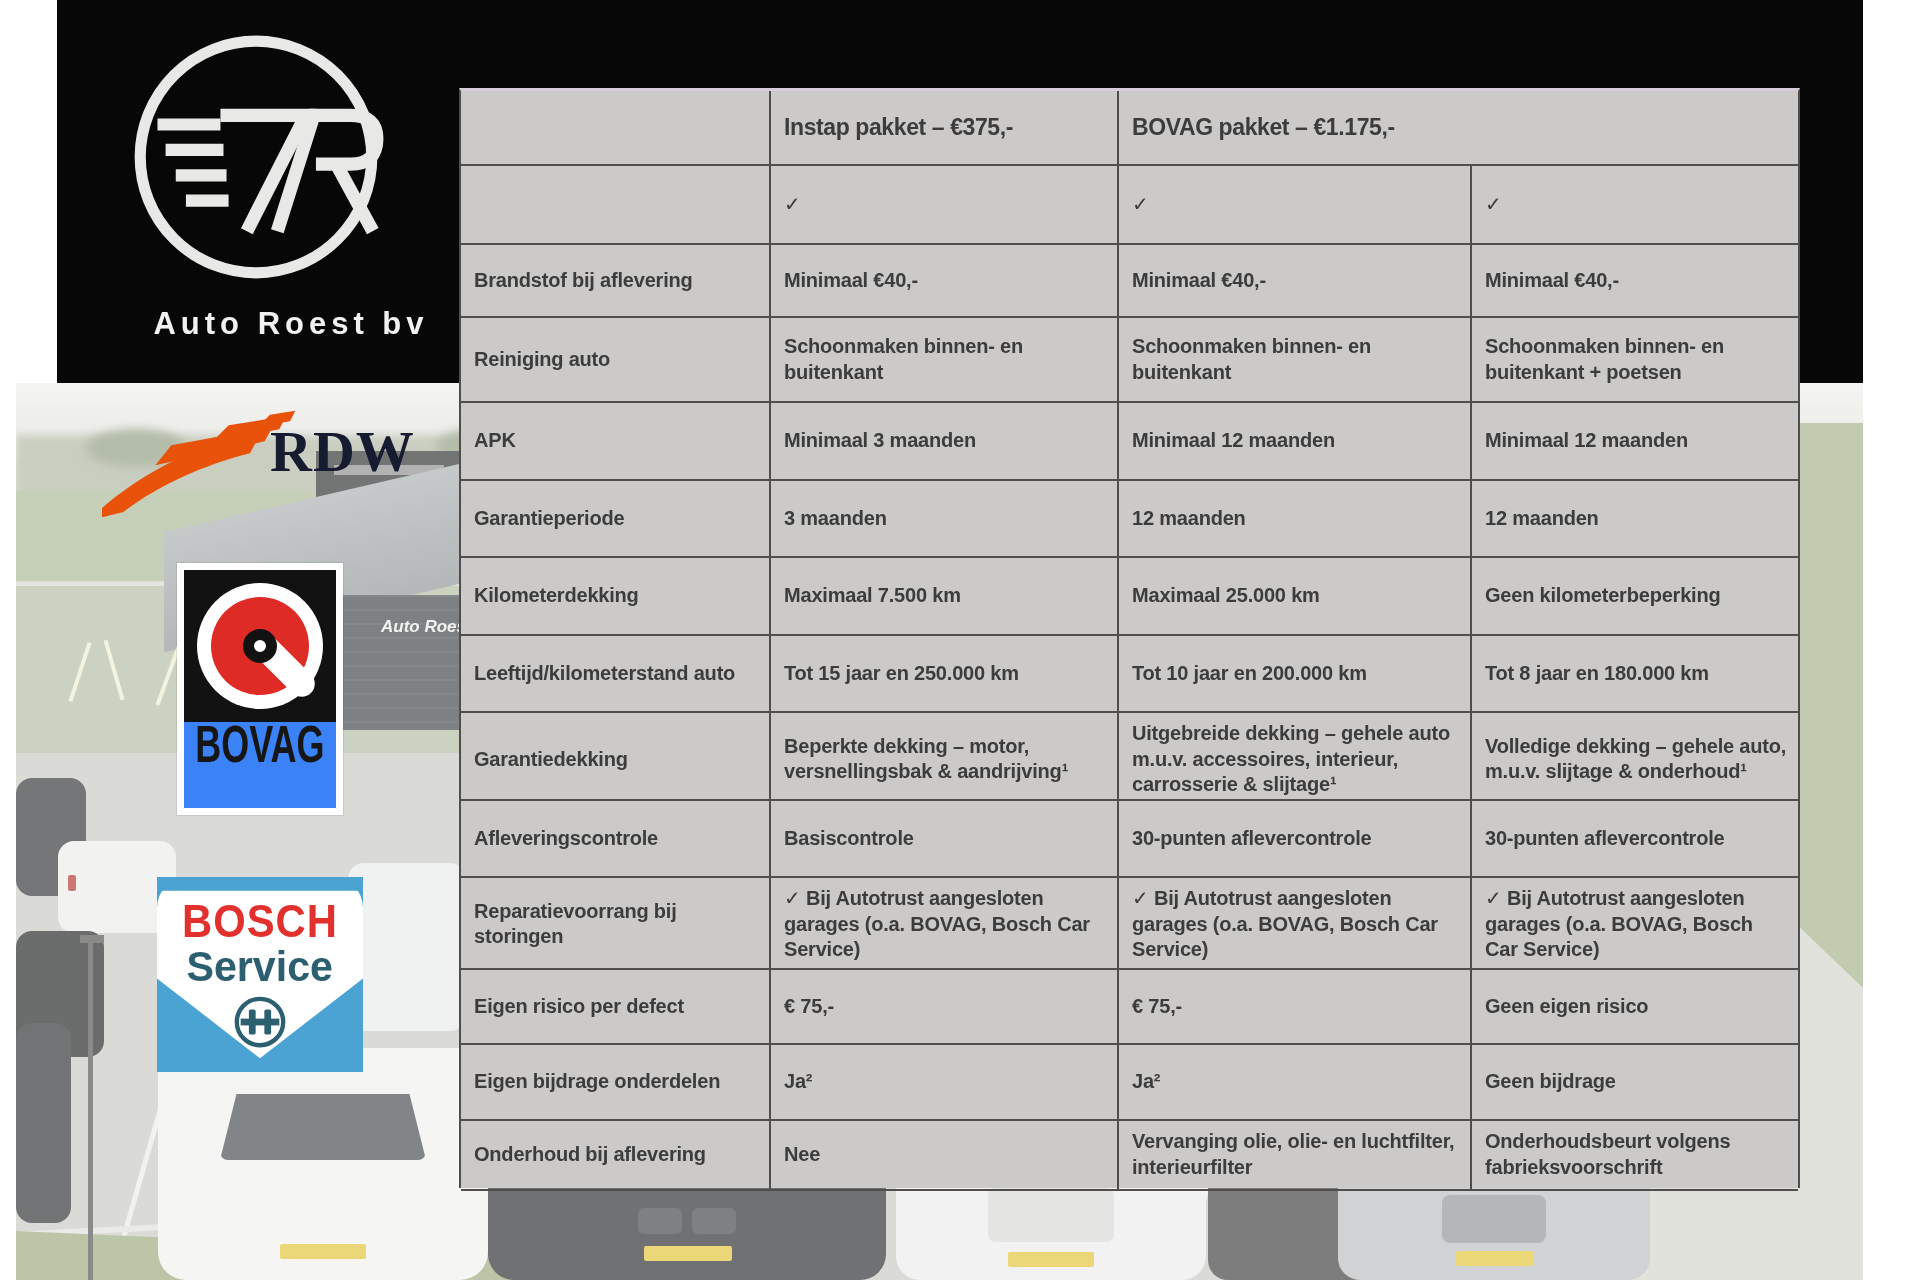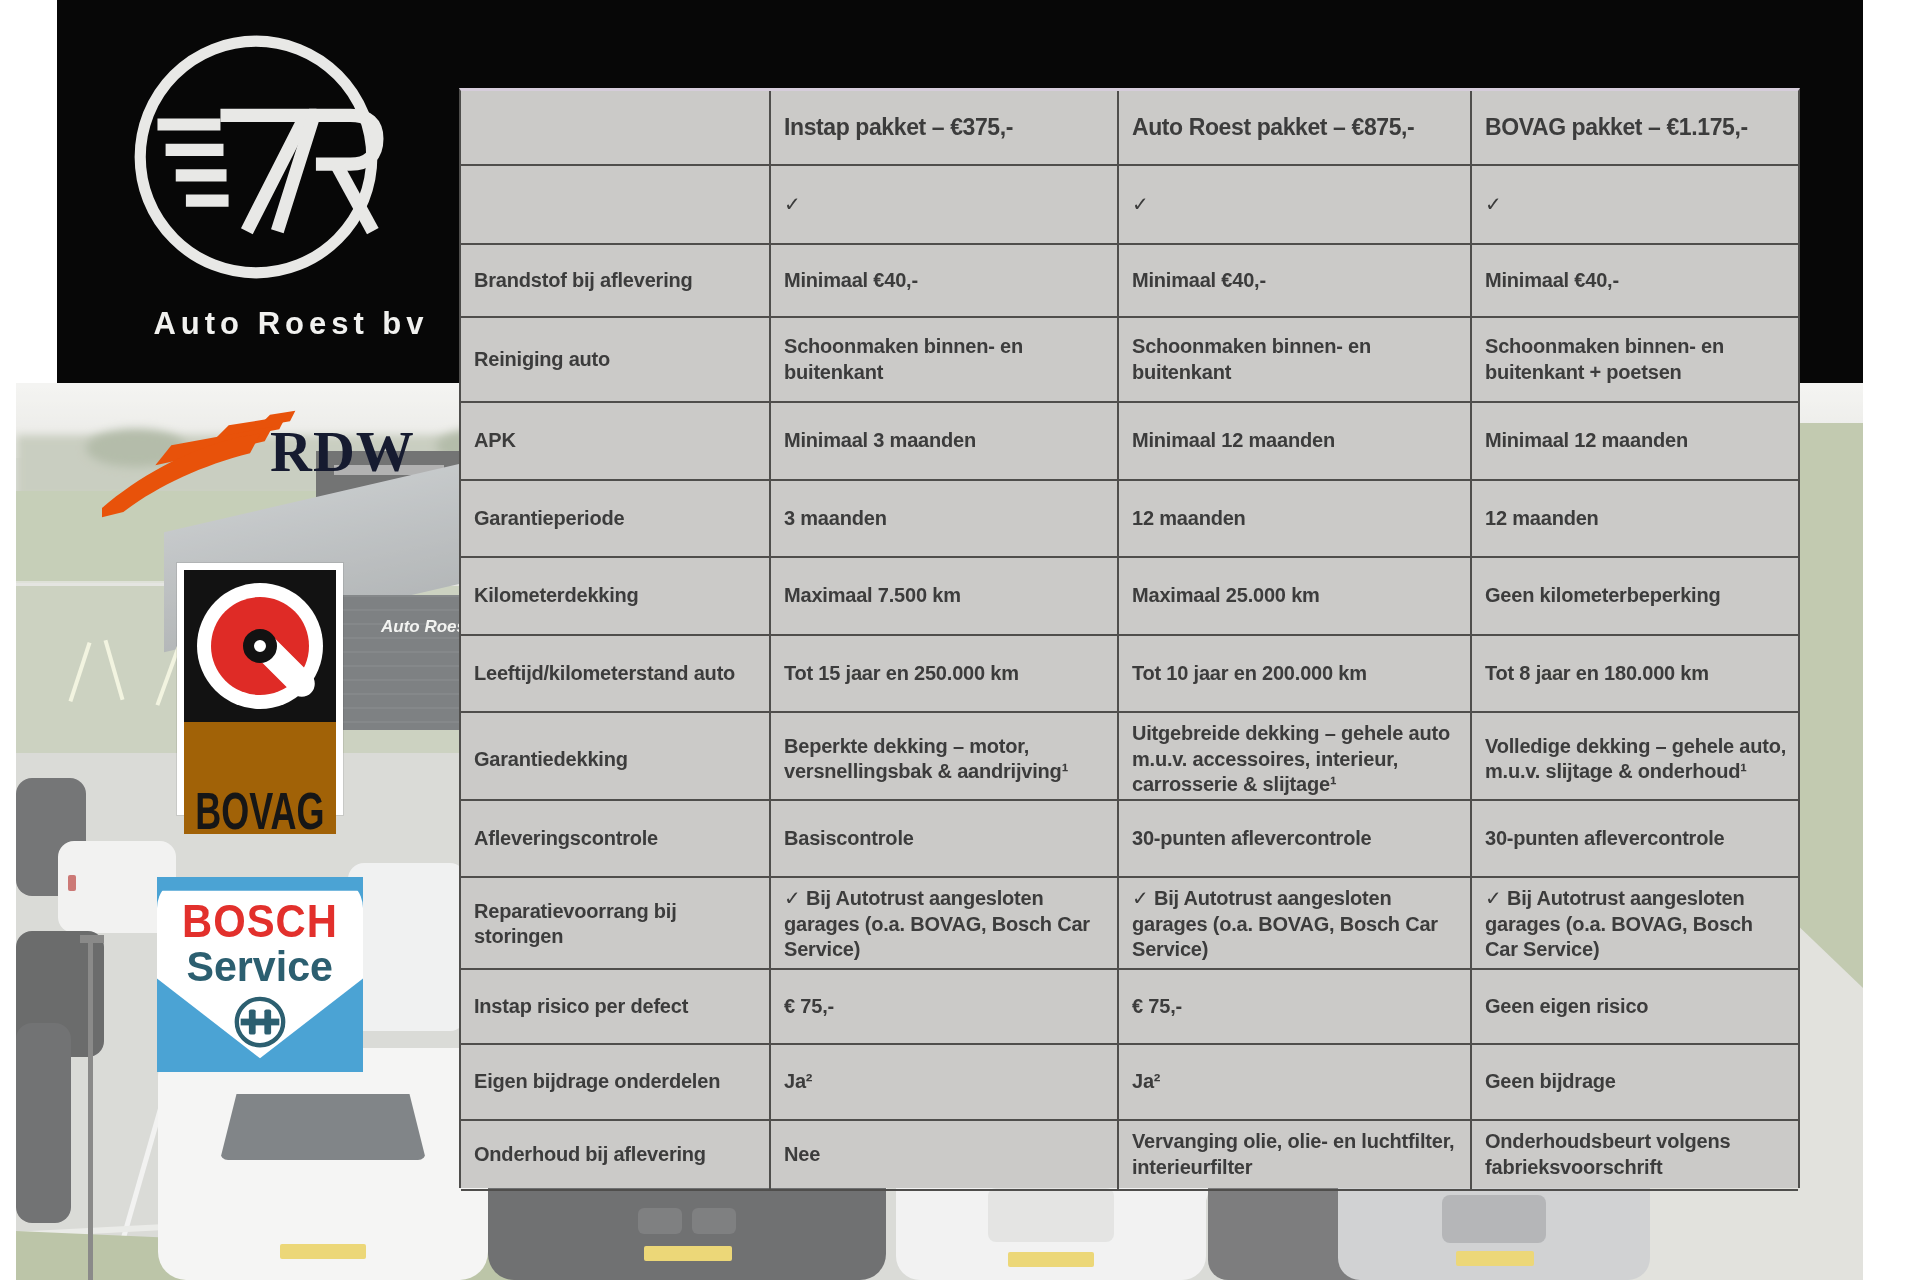--- a/index.html
+++ b/index.html
@@ -57,22 +57,22 @@
   .bovag-top { position:relative; width:152px; height:152px; background:#121212; overflow:hidden; }
   .bovag-white-circle { position:absolute; left:13px; top:13px; width:126px; height:126px;
                         background:#ffffff; border-radius:50%; }
   .bovag-red-disc { position:absolute; left:27px; top:27px; width:98px; height:98px;
                     background:#df2b26; border-radius:50%; }
   .bovag-handle { position:absolute; left:68px; top:64px; width:78px; height:26px;
                   background:#ffffff; border-radius:13px; transform:rotate(45deg);
                   transform-origin:13px 13px; }
   .bovag-donut { position:absolute; left:59px; top:59px; width:34px; height:34px;
                  background:#ffffff; border:11px solid #121212; border-radius:50%; }
-  .bovag-bottom { width:152px; height:112px; background:#a16207; display:flex;
-                  align-items:flex-end; justify-content:center; }
+  .bovag-bottom { width:152px; height:86px; background:#3b82f6; display:flex;
+                  align-items:flex-start; justify-content:center; }
   .bovag-word { font-size:40px; font-weight:bold; color:#161616; letter-spacing:0;
                 transform:scale(.9,1.3); }
   .bosch-badge { position:absolute; left:157px; top:877px; width:206px; height:195px;
                  background:#4ba3d4; z-index:3; }
   .bosch-shield { position:absolute; inset:0; background:#ffffff;
                   clip-path:polygon(0 7%, 100% 7%, 100% 52%, 50% 93%, 0 52%);
                   display:flex; flex-direction:column; align-items:center;border-radius:31px; }
   .bosch-word { margin-top:22px; font-size:44px; font-weight:bold; color:#e2302c;
                 letter-spacing:1px; transform:scale(.95,1.05); line-height:1; }
   .service-word { font-size:42px; font-weight:bold; color:#2c5f70; line-height:1.15;
@@ -218,21 +218,20 @@
         <rect x="18.5" y="17" width="7" height="26" rx="2" fill="#2C5F70"></rect>
         <rect x="34.5" y="17" width="7" height="26" rx="2" fill="#2C5F70"></rect>
       </svg>
     </div>
   </div>
 
   <div class="pkg-table">
       <div class="trow header-row" style="height: 75px;">
         <div class="tcell"></div>
         <div class="tcell">Instap pakket – €375,-</div>
-        <div class="tcell">Auto Roest pakket – €875,-</div>
         <div class="tcell">BOVAG pakket – €1.175,-</div>
       </div>
       <div class="trow " style="height: 79px;">
         <div class="tcell"></div>
         <div class="tcell">✓</div>
         <div class="tcell">✓</div>
         <div class="tcell">✓</div>
       </div>
       <div class="trow " style="height: 73px;">
         <div class="tcell">Brandstof bij aflevering</div>
@@ -282,21 +281,21 @@
         <div class="tcell">30-punten aflevercontrole</div>
         <div class="tcell">30-punten aflevercontrole</div>
       </div>
       <div class="trow " style="height: 92px;">
         <div class="tcell">Reparatievoorrang bij storingen</div>
         <div class="tcell">✓ Bij Autotrust aangesloten garages (o.a. BOVAG, Bosch Car Service)</div>
         <div class="tcell">✓ Bij Autotrust aangesloten garages (o.a. BOVAG, Bosch Car Service)</div>
         <div class="tcell">✓ Bij Autotrust aangesloten garages (o.a. BOVAG, Bosch Car Service)</div>
       </div>
       <div class="trow " style="height: 75px;">
-        <div class="tcell">Instap risico per defect</div>
+        <div class="tcell">Eigen risico per defect</div>
         <div class="tcell">€ 75,-</div>
         <div class="tcell">€ 75,-</div>
         <div class="tcell">Geen eigen risico</div>
       </div>
       <div class="trow " style="height: 76px;">
         <div class="tcell">Eigen bijdrage onderdelen</div>
         <div class="tcell">Ja²</div>
         <div class="tcell">Ja²</div>
         <div class="tcell">Geen bijdrage</div>
       </div>

